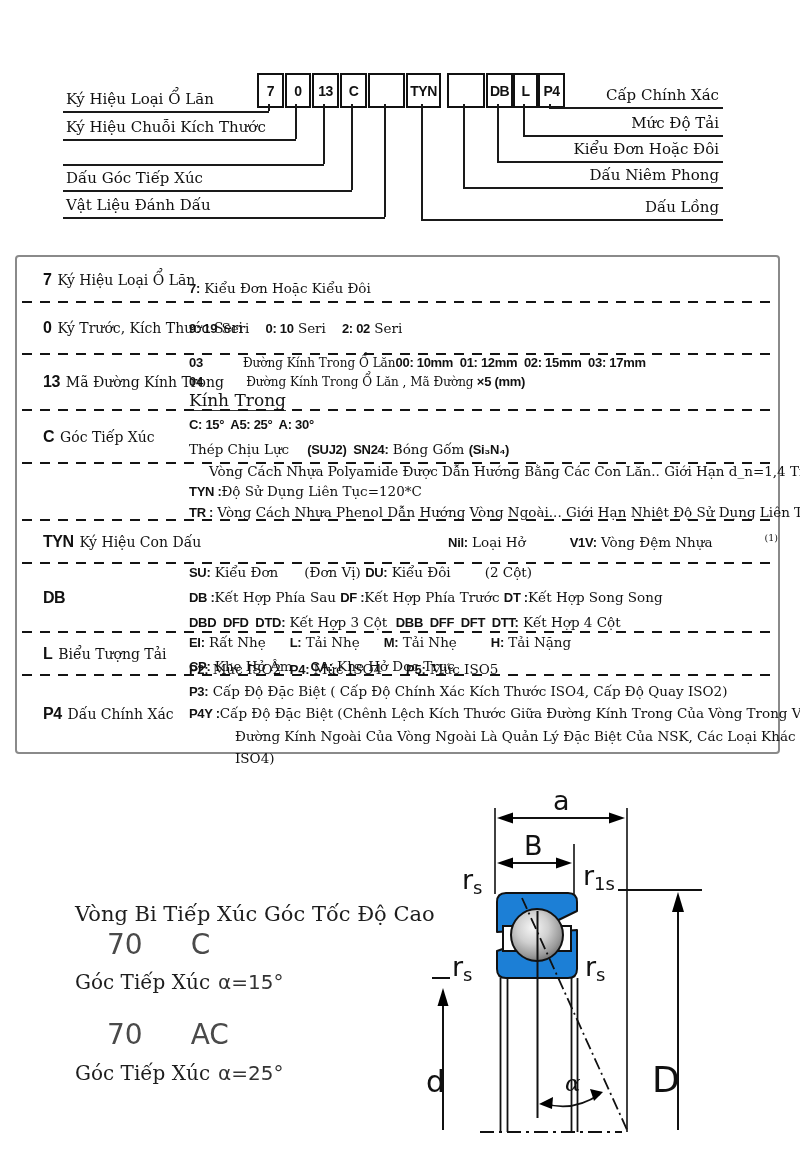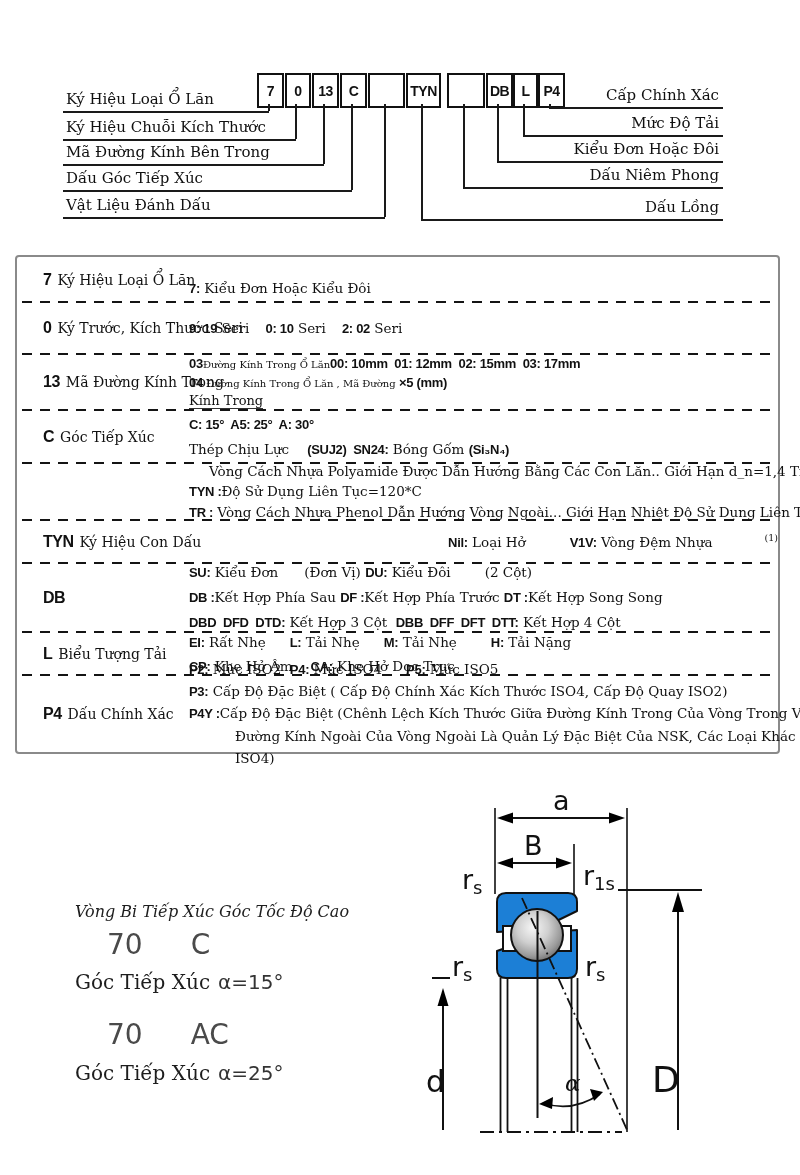--- a/index.html
+++ b/index.html
@@ -19,30 +19,30 @@
   .t-row.dash::after{content:"";position:absolute;left:5px;right:5px;bottom:-1px;height:2px;
         background:repeating-linear-gradient(90deg,#141414 0 10px,transparent 10px 18px);}
   .t-code-cell{width:172px;flex:0 0 172px;display:flex;align-items:center;gap:6px;padding-left:26px;box-sizing:border-box;}
   .t-code{font-family:"Liberation Sans",sans-serif;font-weight:bold;font-size:16px;letter-spacing:-0.5px;}
   .t-codelabel{font-size:14px;white-space:nowrap;}
   .t-content{flex:1;display:flex;flex-direction:column;justify-content:center;min-width:0;}
   .t-line{white-space:pre;}
   .t-line.wrap{white-space:normal;width:585px;text-indent:-46px;margin-left:46px;}
   .sg-b{font-family:"Liberation Sans",sans-serif;font-weight:bold;font-size:13px;letter-spacing:-0.3px;}
   .sg-t{font-size:13.5px;}
-  .sg-s{font-size:10px;}
-  .sg-su{font-size:13px;border-bottom:1px solid #333;}
+  .sg-s{font-size:12px;margin-left:40px;}
+  .sg-su{font-size:17px;border-bottom:1px solid #333;}
   .sg-sup{font-size:9.5px;vertical-align:6px;}
   .sg-g{display:inline-block;}
   
   #watermark{position:absolute;left:203px;top:478px;font-family:"DejaVu Serif",serif;font-size:27px;
              letter-spacing:3px;color:#8e8e8e;opacity:.42;white-space:nowrap;}
   
   .bt{position:absolute;white-space:nowrap;}
-  #bt-title{left:75px;top:902px;font-size:16px;color:#1d1d1d;font-style:italic;}
+  #bt-title{left:75px;top:902px;font-size:21px;color:#1d1d1d;}
   .bt-code{left:107px;font-family:"DejaVu Sans","Liberation Sans",sans-serif;font-size:28px;color:#4a4a4a;}
   #bt-code1{top:928px;} #bt-code2{top:1018px;text-align:center;}
   .bt-code .sfx{margin-left:48px;}
   .bt-angle{left:75px;display:flex;align-items:baseline;gap:8px;}
   #bt-angle1{top:970px;} #bt-angle2{top:1061px;}
   .bt-angle .lbl{font-size:20px;color:#1d1d1d;}
   .bt-angle .val{font-family:"DejaVu Sans","Liberation Sans",sans-serif;font-size:20px;color:#333;}
   
   #drawing{position:absolute;left:410px;top:780px;}
   .dw-sans{font-family:"DejaVu Sans","Liberation Sans",sans-serif;fill:#111;}
@@ -65,21 +65,20 @@
       <div class="code-box" style="left: 513px; top: 73px; width: 21px; height: 31px;">L</div>
       <div class="code-box" style="left: 538px; top: 73px; width: 23px; height: 31px;">P4</div>
       <div class="vline" style="left: 267.5px; top: 104px; height: 7px;"></div>
       <div class="hline" style="left: 63px; top: 111px; width: 205.5px;"></div>
       <div class="lead-label" style="left: 66px; top: 90px;">Ký Hiệu Loại Ổ Lăn</div>
       <div class="vline" style="left: 295px; top: 104px; height: 35px;"></div>
       <div class="hline" style="left: 63px; top: 139px; width: 233px;"></div>
       <div class="lead-label" style="left: 66px; top: 118px;">Ký Hiệu Chuỗi Kích Thước</div>
       <div class="vline" style="left: 322.5px; top: 104px; height: 60px;"></div>
       <div class="hline" style="left: 63px; top: 164px; width: 260.5px;"></div>
-      <div class="lead-label" style="left: 66px; top: 143px;">Mã Đường Kính Bên Trong</div>
       <div class="vline" style="left: 350.5px; top: 104px; height: 86px;"></div>
       <div class="hline" style="left: 63px; top: 190px; width: 288.5px;"></div>
       <div class="lead-label" style="left: 66px; top: 169px;">Dấu Góc Tiếp Xúc</div>
       <div class="vline" style="left: 383.5px; top: 104px; height: 113px;"></div>
       <div class="hline" style="left: 63px; top: 217px; width: 321.5px;"></div>
       <div class="lead-label" style="left: 66px; top: 196px;">Vật Liệu Đánh Dấu</div>
       <div class="vline" style="left: 548.5px; top: 104px; height: 3px;"></div>
       <div class="hline" style="left: 548.5px; top: 107px; width: 174.5px;"></div>
       <div class="lead-label r" style="right: 81px; top: 86px;">Cấp Chính Xác</div>
       <div class="vline" style="left: 522.5px; top: 104px; height: 31px;"></div>

